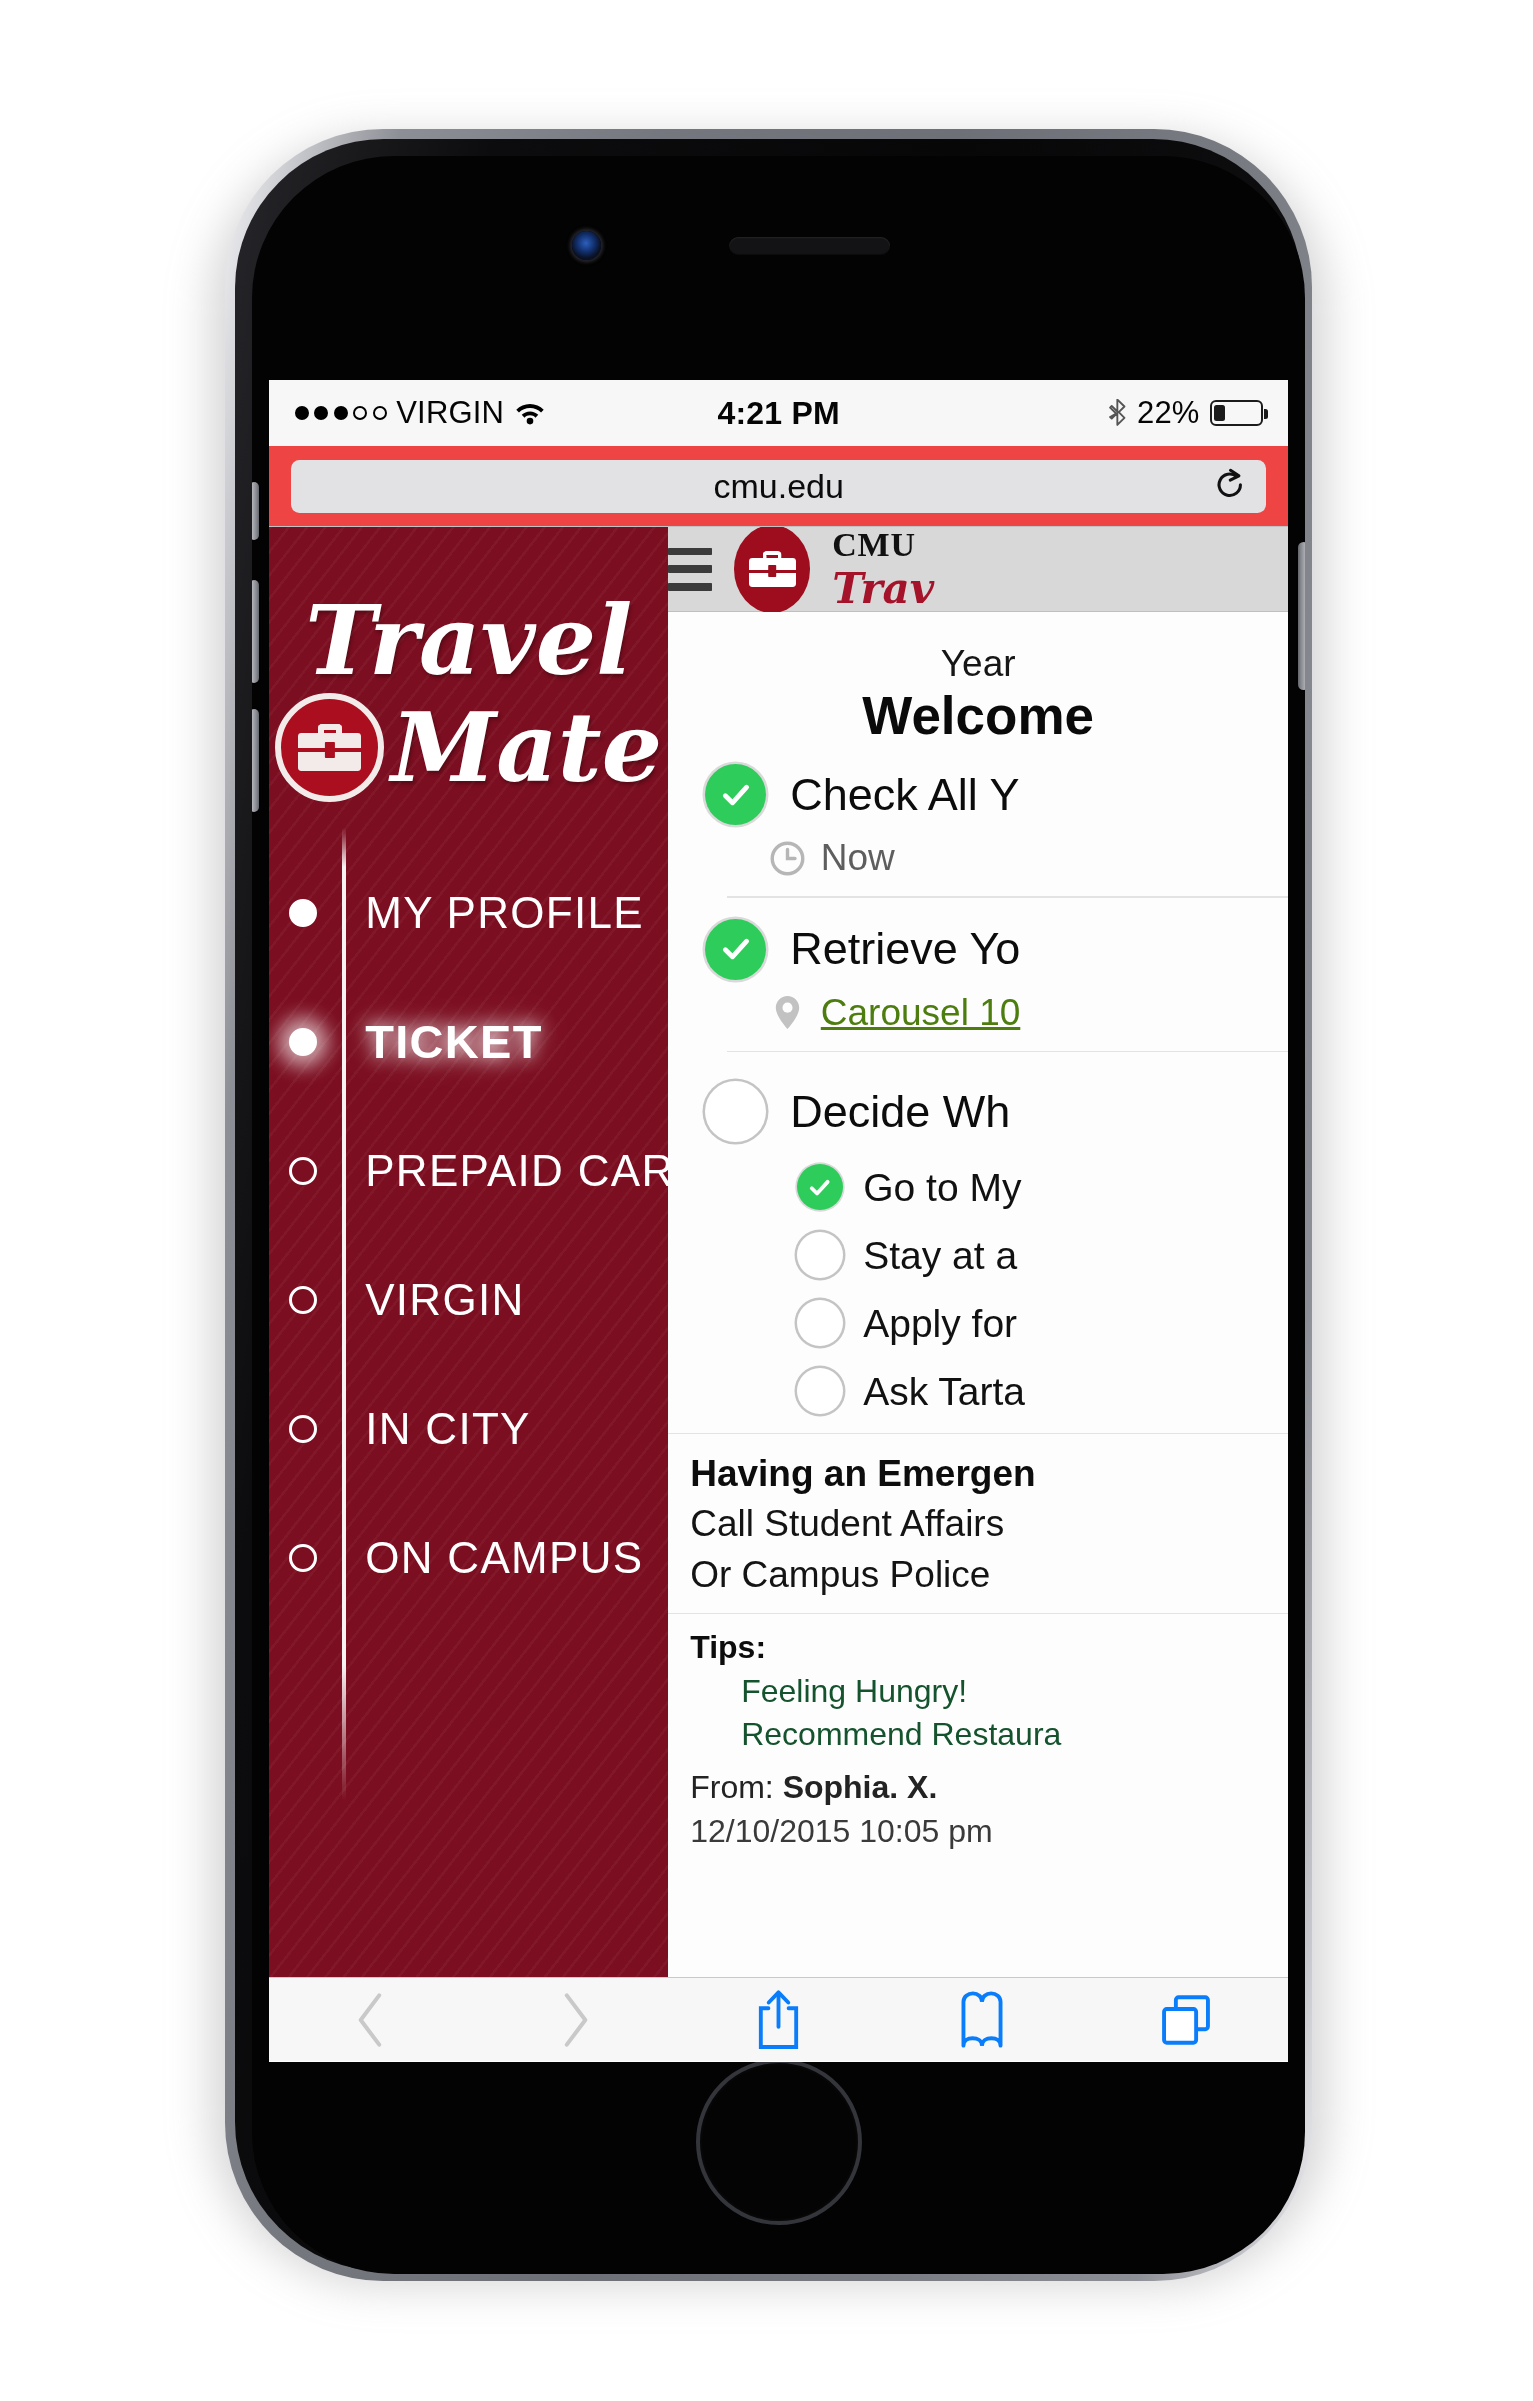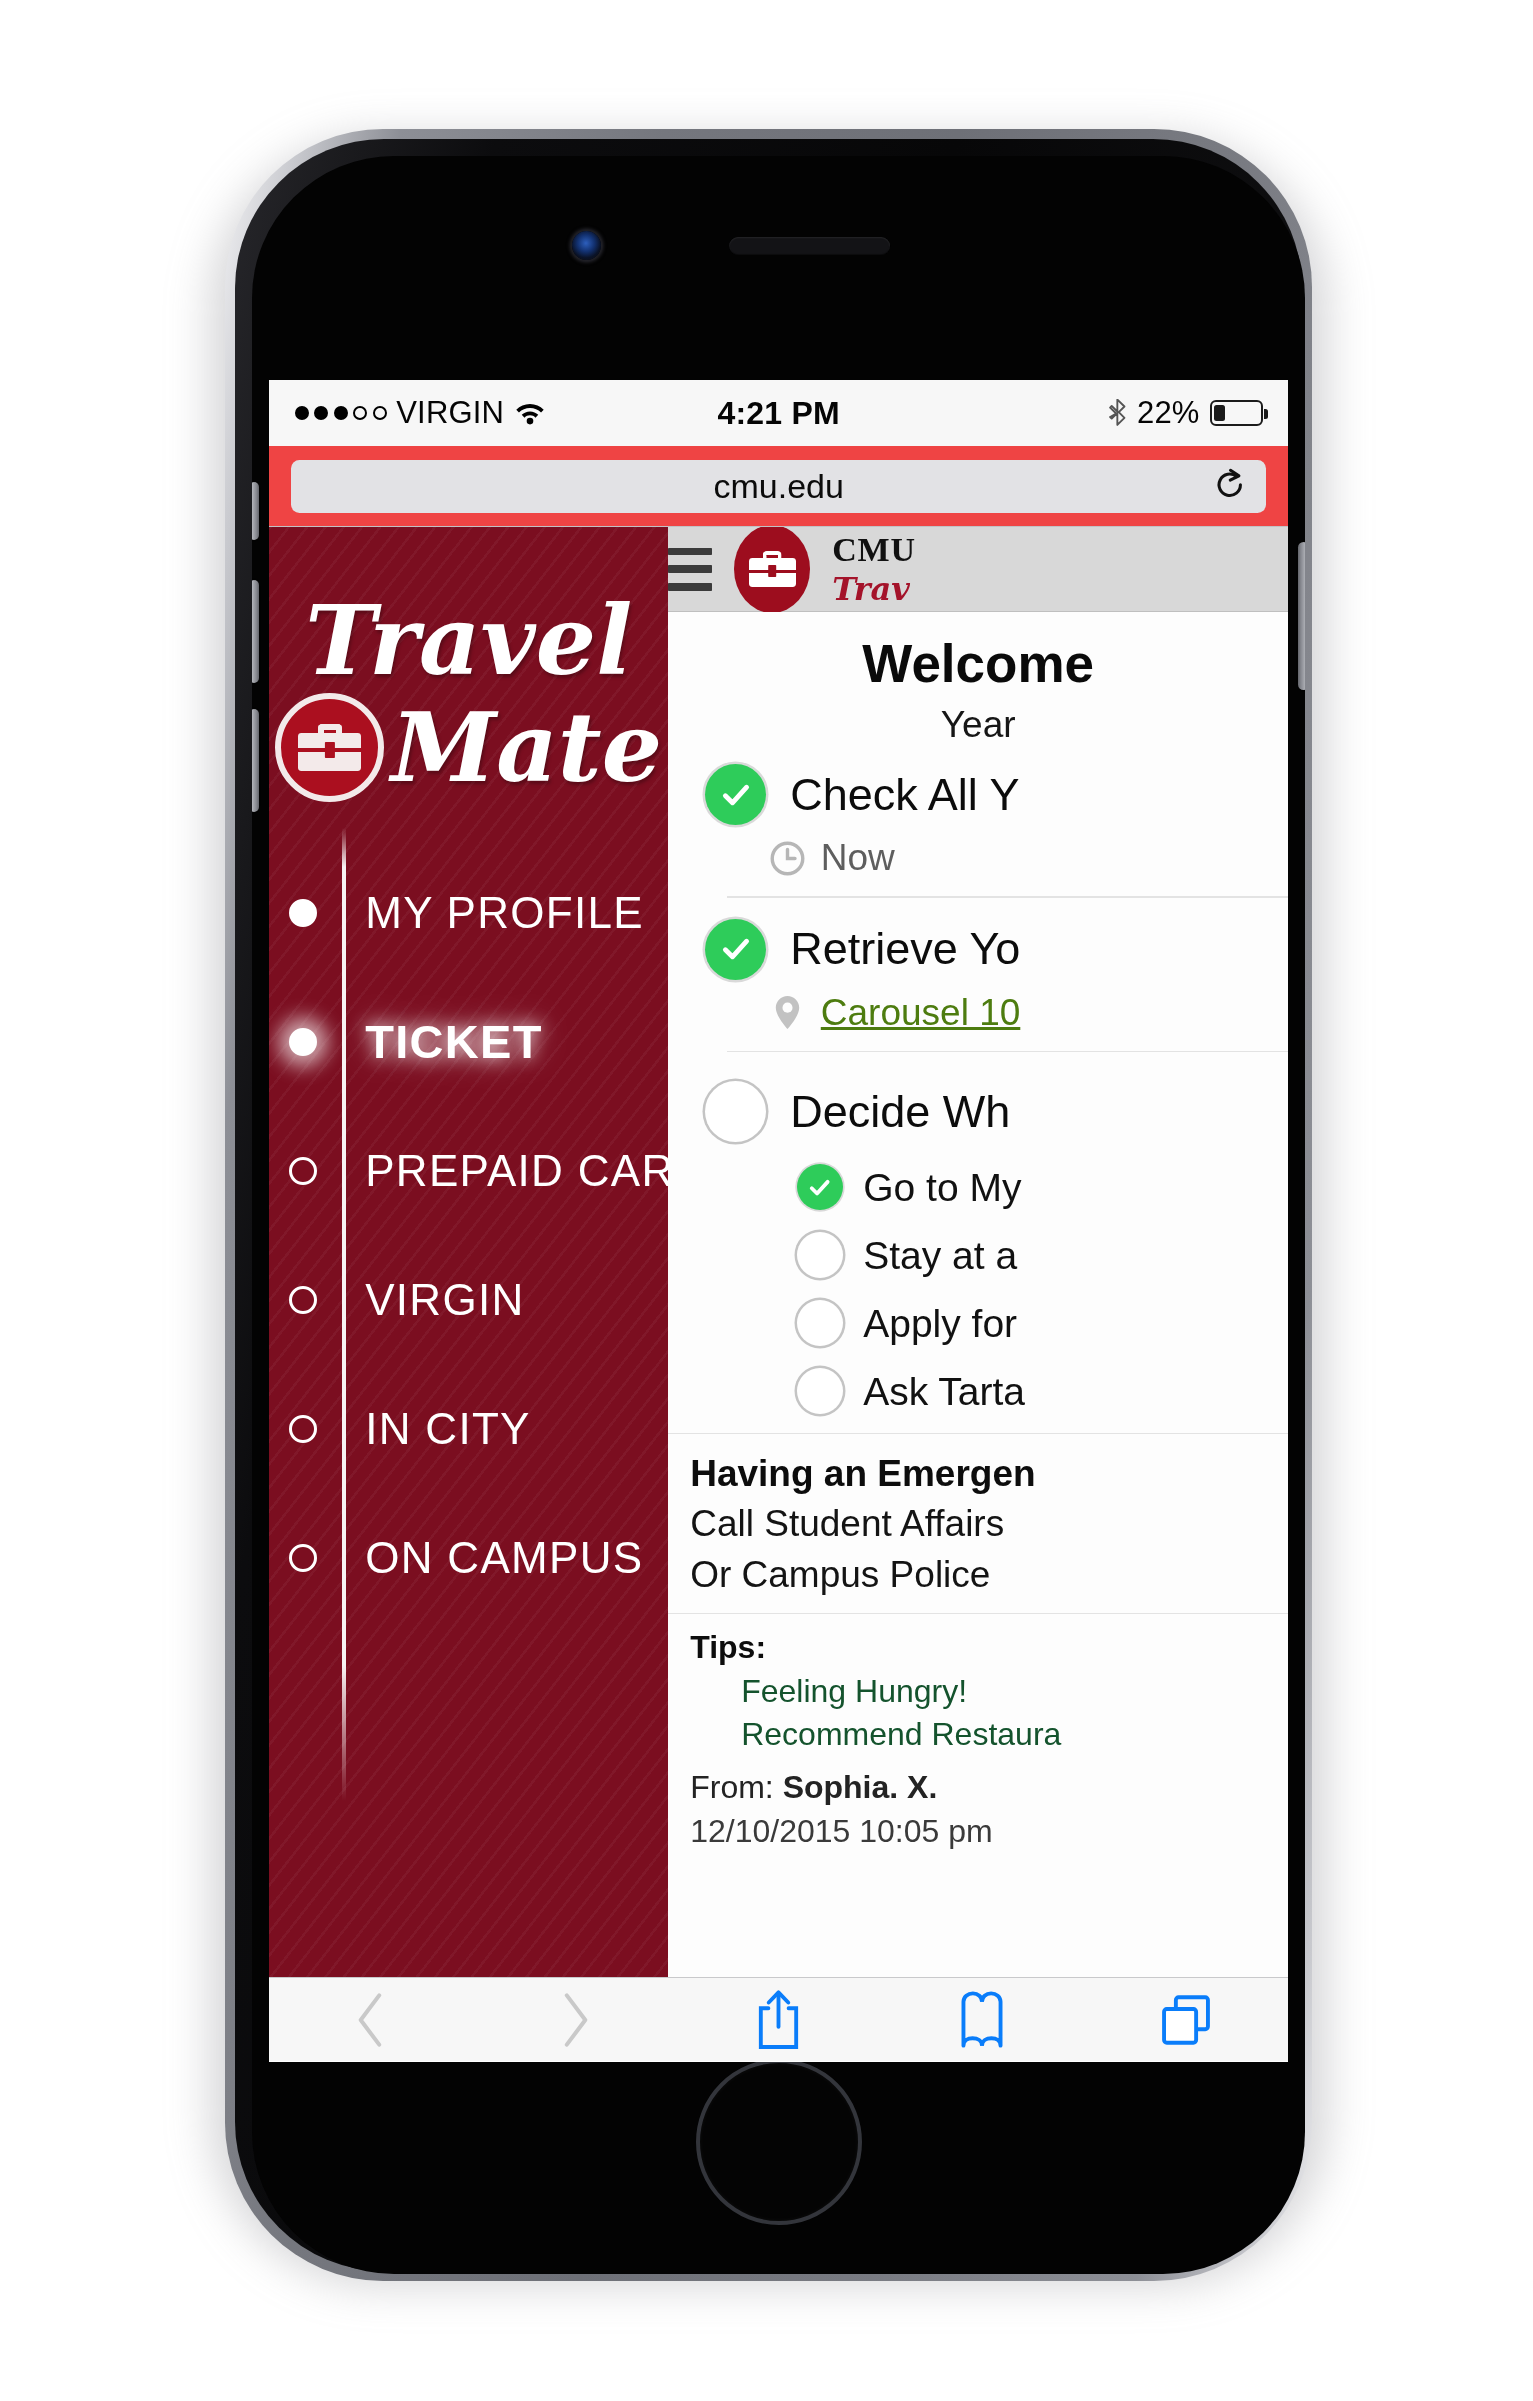--- a/index.html
+++ b/index.html
@@ -152,21 +152,21 @@
     width:18.7px; height:12px; border:4.2px solid #fff; border-bottom:none;
     border-radius:4.2px 4.2px 0 0; }
   .briefcase .band{ position:absolute; left:0; bottom:14.4px; width:47px; height:2.5px;
     background:#9d0d1e; }
   .briefcase .clasp{ position:absolute; left:50%; bottom:10.2px; transform:translateX(-50%);
     width:7.6px; height:12px; background:#9d0d1e; border-radius:0.8px; }
   #brand-text{ display:flex; flex-direction:column; line-height:.95; }
   #brand-cmu{ font-family:"Liberation Serif", serif; font-weight:bold;
     font-size:34px; color:#111; letter-spacing:0.8px; }
   #brand-travel{ font-family:"DejaVu Serif", serif; font-style:italic;
-    font-weight:bold; font-size:32px; color:#a4132a; margin-top:8px; }
+    font-weight:bold; font-size:42px; color:#a4132a; margin-top:8px; }
 
   
   #main-content{
     position:absolute; left:399px; top:85px; right:0; bottom:0;
     background:#fdfdfd; padding:20.4px 0 0 0; overflow:hidden;
   }
   #welcome-heading{ text-align:center; font-size:53px; font-weight:bold;
     color:#0a0a0a; white-space:nowrap; }
   #welcome-sub{ text-align:center; font-size:37px; color:#161616;
     margin-top:10.2px; white-space:nowrap; }
@@ -349,22 +349,22 @@
                     <span class="clasp"></span>
                 </span>
               </span>
               <span id="brand-text">
                 <span id="brand-cmu">CMU</span>
                 <span id="brand-travel">Trav</span>
               </span>
             </div>
 
             <div id="main-content">
+              <div id="welcome-sub">Year</div>
               <div id="welcome-heading">Welcome</div>
-              <div id="welcome-sub">Year</div>
 
               <div class="task-list">
 
                 <div class="task-row">
                   <div class="task-main">
                     <span class="circle-check">
                       <svg viewBox="0 0 24 24">
                           <path d="M4.5 12.5l5 5 10-11" fill="none" stroke="#fff" stroke-width="3.4" stroke-linecap="round" stroke-linejoin="round"></path>
                         </svg>
                     </span>

